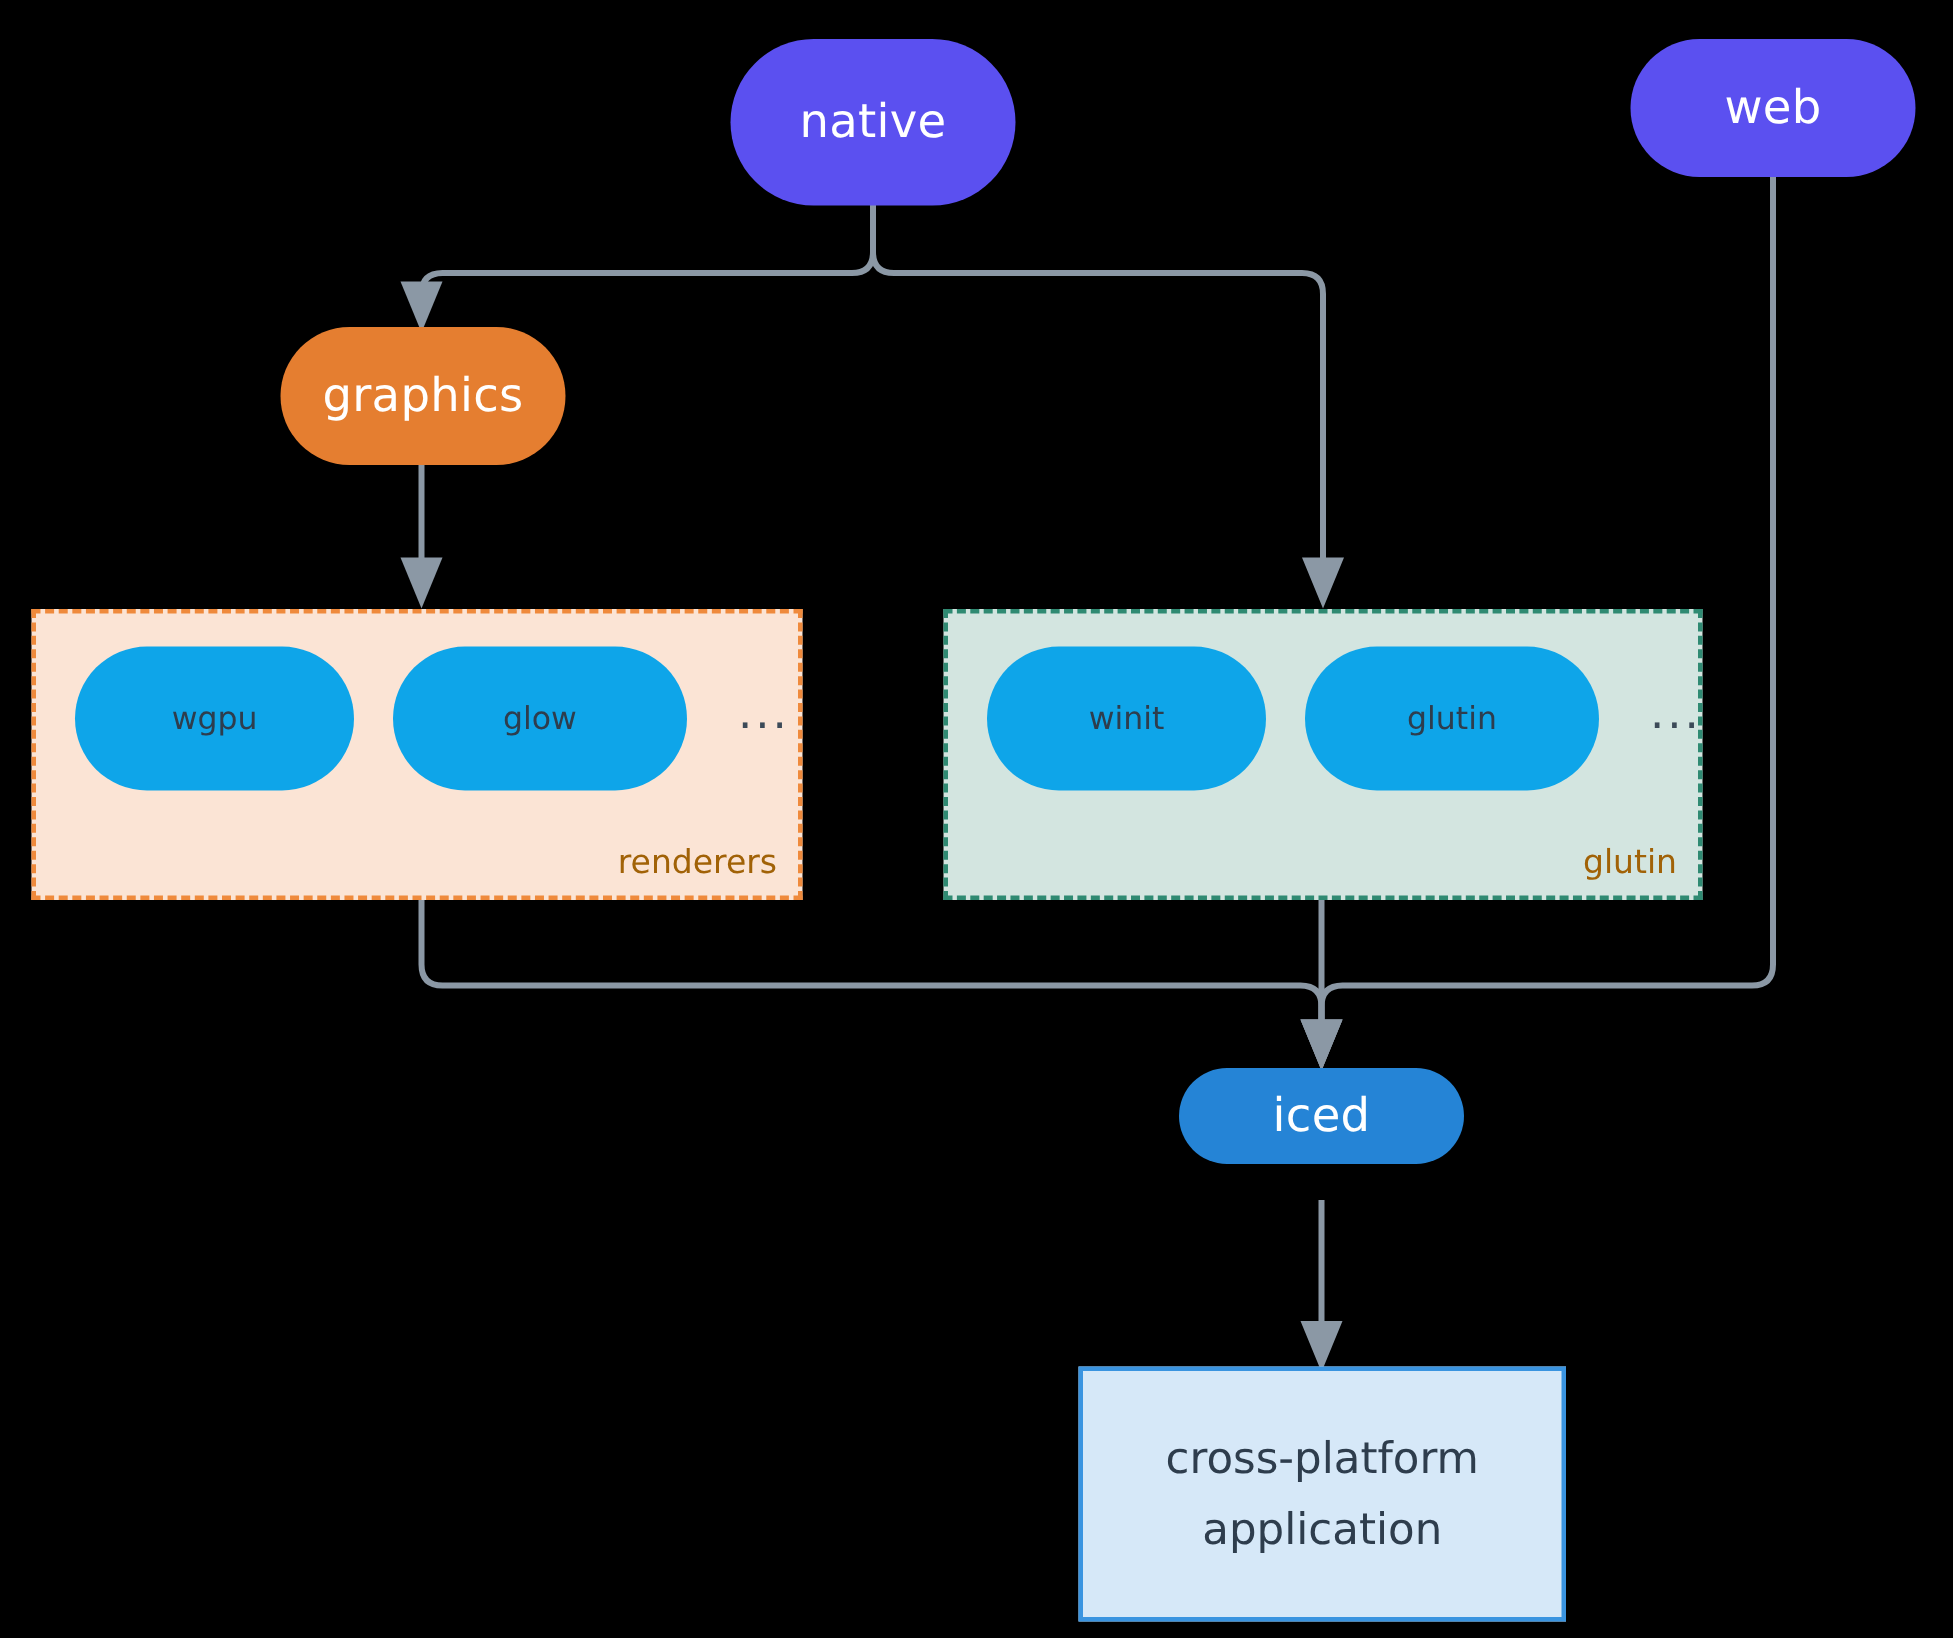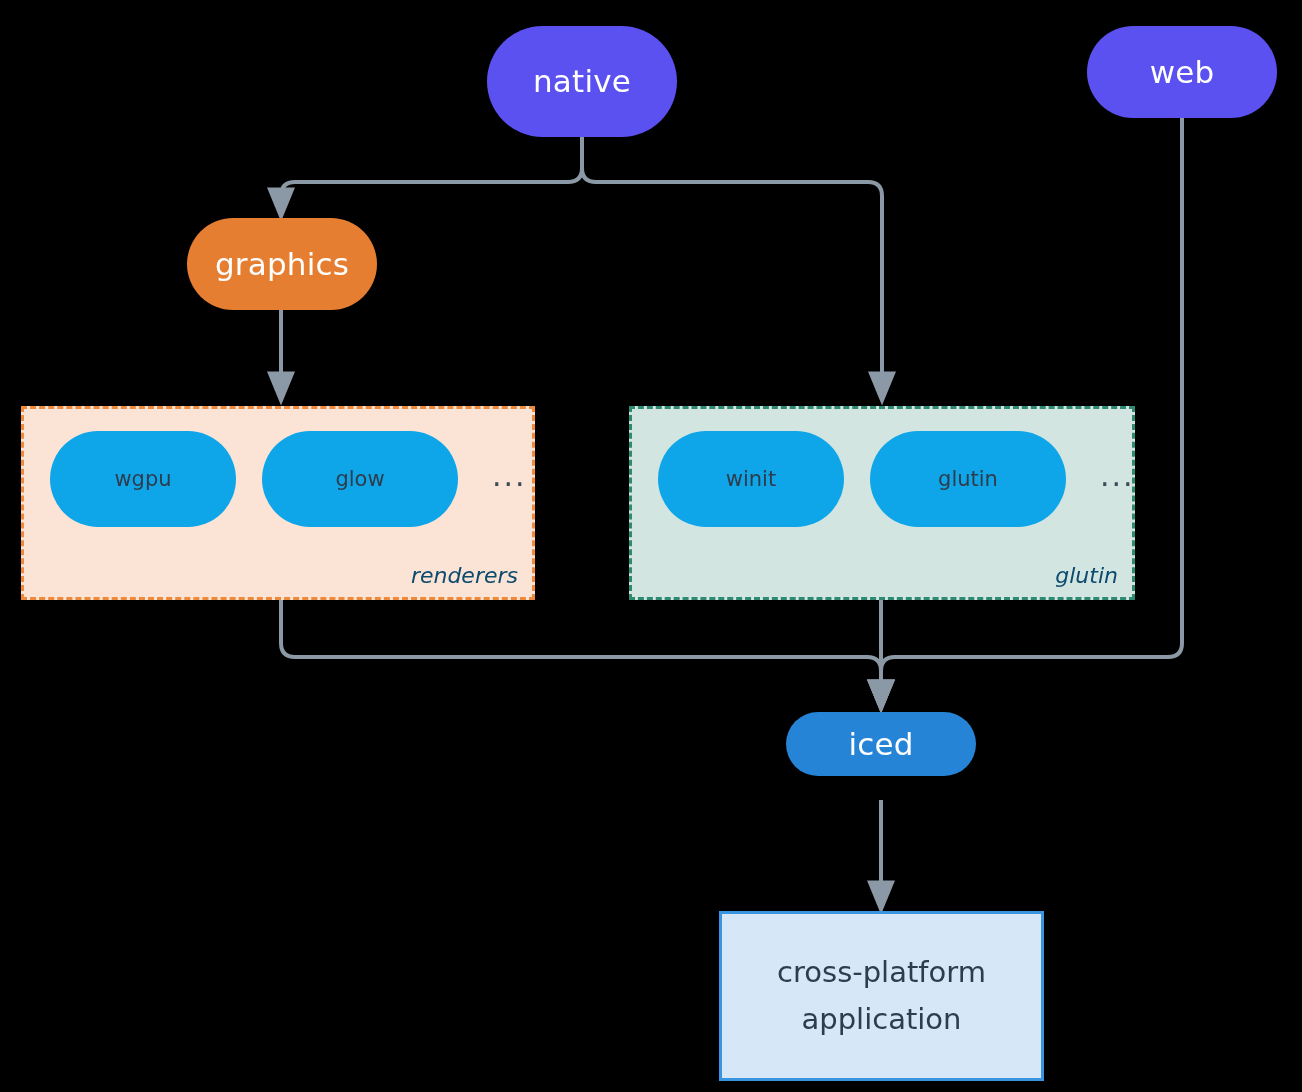--- a/index.html
+++ b/index.html
@@ -79,23 +79,22 @@
     left: 629px; top: 406px;
     width: 506px; height: 194px;
     background: #d3e5e0;
     border: 3px dashed #2f8a72;
   }
   .group-label {
     position: absolute;
     right: 14px;
     bottom: 8px;
     font-size: 22px;
-    color: #0c4a6e;
+    color: #a16207;
     line-height: 1.2;
-    font-style: italic;
   }
   .chip-row {
     position: absolute;
     left: 26px;
     top: 22px;
     display: flex;
     align-items: center;
     gap: 26px;
   }
   .chip {

